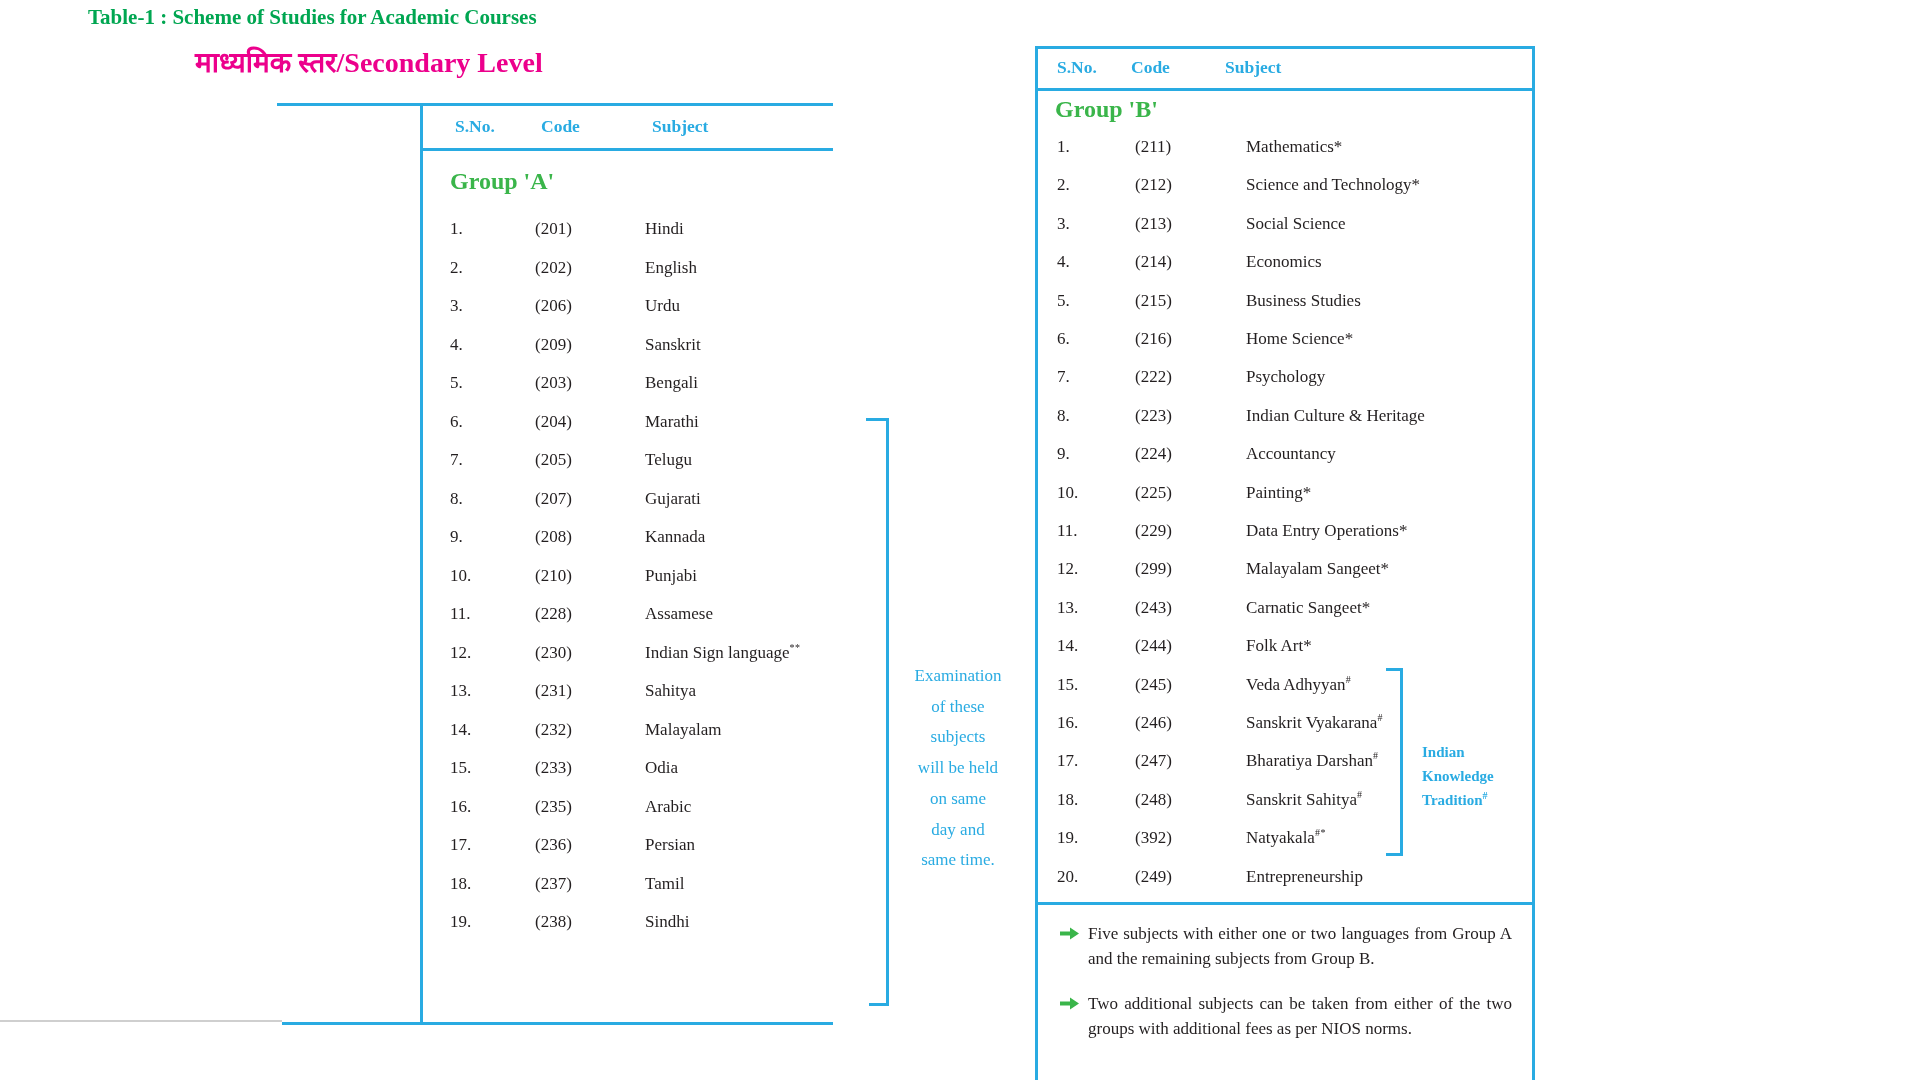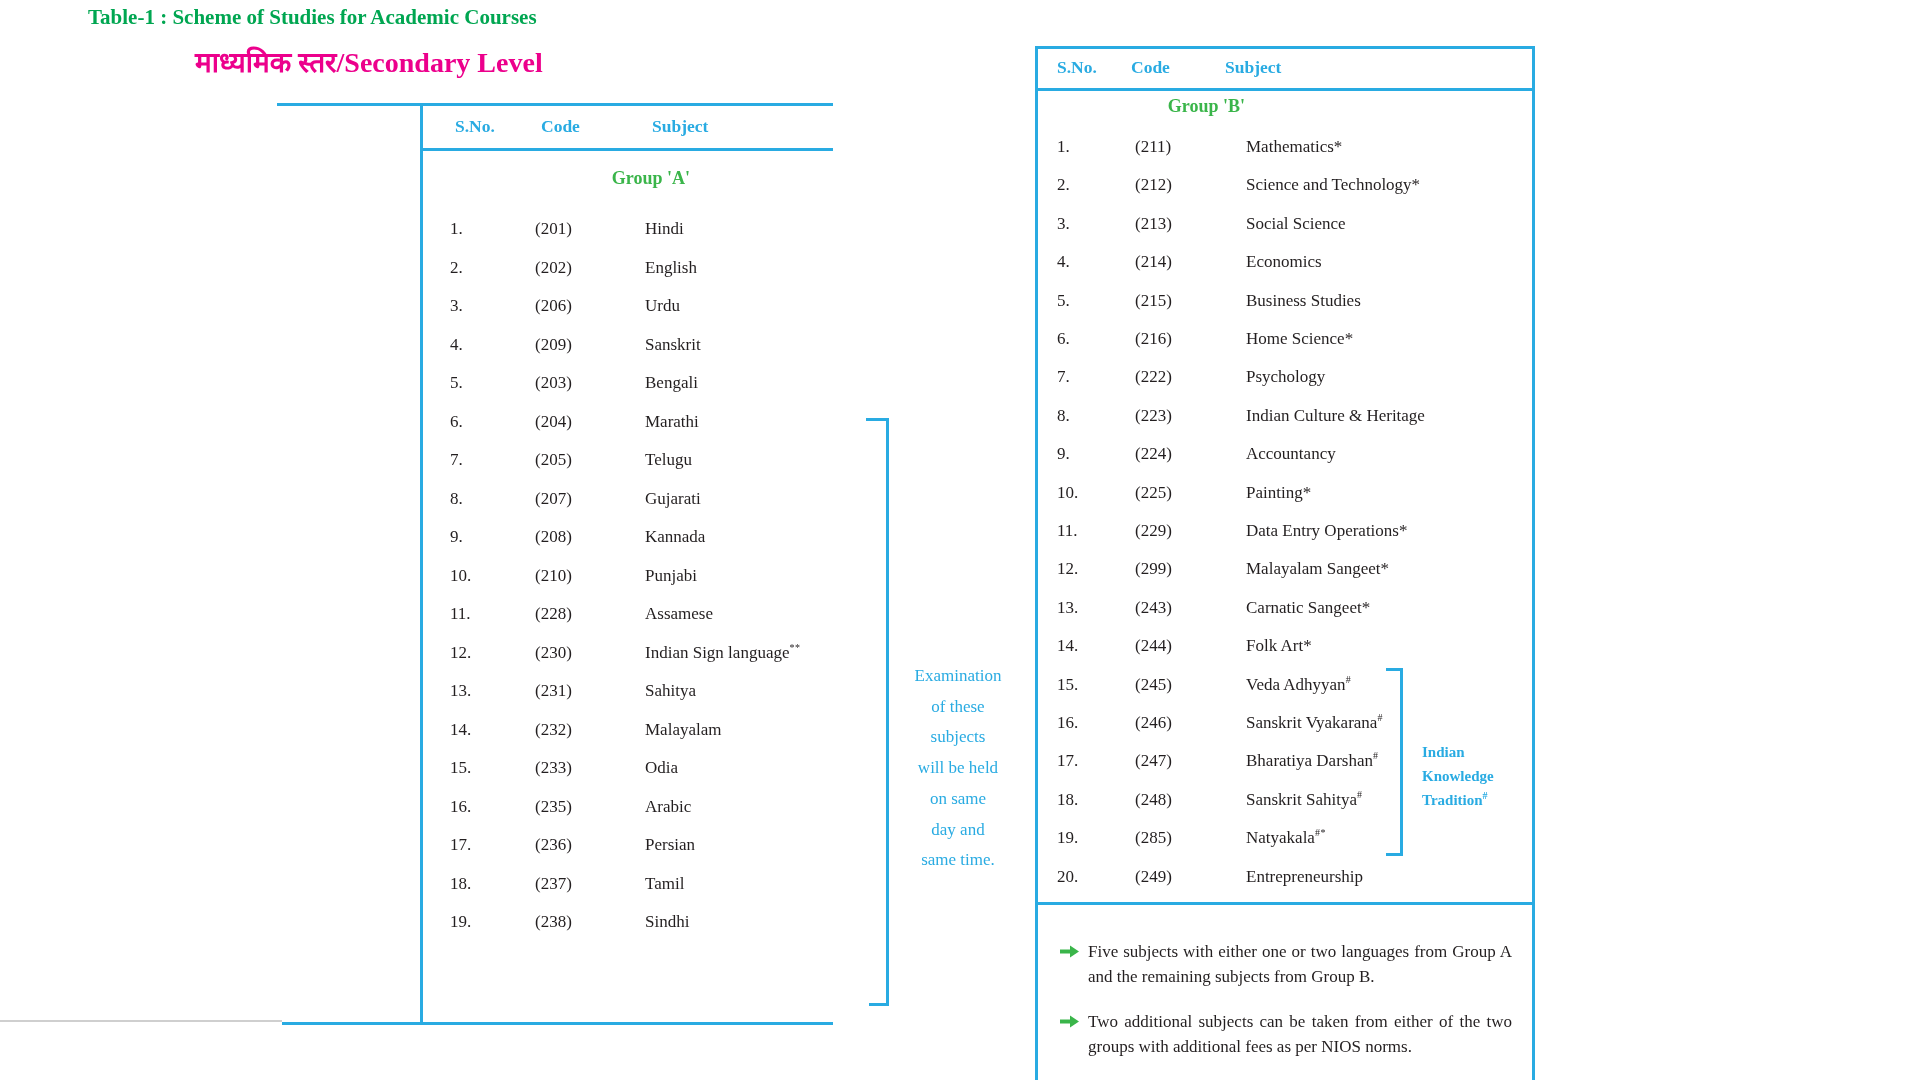--- a/index.html
+++ b/index.html
@@ -5,32 +5,32 @@
   html,body{margin:0;padding:0;background:#ffffff;}
   .canvas{
     position:relative;width:1920px;height:1080px;background:#fff;overflow:hidden;
     font-family:"Liberation Serif","DejaVu Serif",serif;color:var(--body,#231F20);
   }
   .title{position:absolute;left:88px;top:5px;font-size:21px;font-weight:bold;color:var(--tgreen,#00A651);white-space:nowrap;}
   .subtitle{position:absolute;left:195px;top:42px;font-size:28px;font-weight:bold;color:var(--magenta,#EC008C);white-space:nowrap;}
   .line{position:absolute;background:var(--blue,#29ABE2);}
   .grayline{position:absolute;background:#cfcfcf;}
   .hdr{position:absolute;font-weight:bold;font-size:17.5px;color:var(--blue,#29ABE2);white-space:nowrap;}
-  .group{position:absolute;font-weight:bold;font-size:18px;color:var(--ggreen,#3AB54A);text-align:right;white-space:nowrap;}
+  .group{position:absolute;font-weight:bold;font-size:24px;color:var(--ggreen,#3AB54A);text-align:left;white-space:nowrap;}
   .trow{position:absolute;font-size:17px;height:24px;white-space:nowrap;color:var(--body,#231F20);}
   .trow span{position:absolute;top:0;}
   .trow .c-sno{left:0;}
   .lt .c-code{left:85px;}
   .lt .c-subj{left:195px;}
   .rt .c-code{left:78px;}
   .rt .c-subj{left:165px;margin-left:24px;}
   sup{font-size:10px;line-height:0;vertical-align:super;letter-spacing:0.5px;}
   .note{position:absolute;color:var(--blue,#29ABE2);font-size:17px;line-height:30.7px;text-align:center;}
   .ikt{position:absolute;color:var(--blue,#29ABE2);font-size:15px;font-weight:bold;line-height:24px;text-align:left;}
-  .footnote{position:absolute;left:1060px;width:452px;display:flex;align-items:flex-start;margin-top:18px;}
+  .footnote{position:absolute;left:1060px;width:452px;display:flex;align-items:flex-start;}
   .footnote .ftext{flex:1;font-size:17px;line-height:25px;text-align:justify;color:var(--body,#231F20);}
   .arrow-icon{flex:0 0 auto;margin:5px 8px 0 0;}
   .rt-box{position:absolute;box-sizing:border-box;border-left:3px solid var(--blue,#29ABE2);
           border-right:3px solid var(--blue,#29ABE2);border-top:3px solid var(--blue,#29ABE2);}
 </style>
 </head>
 <body>
 
 <div class="canvas">
 
@@ -257,21 +257,21 @@
         <span class="c-code">(247)</span>
         <span class="c-subj">Bharatiya Darshan<sup>#</sup></span>
       </div>
       <div class="trow rt" style="left:1057px;top:790px;width:420px;">
         <span class="c-sno">18.</span>
         <span class="c-code">(248)</span>
         <span class="c-subj">Sanskrit Sahitya<sup>#</sup></span>
       </div>
       <div class="trow rt" style="left:1057px;top:828px;width:420px;">
         <span class="c-sno">19.</span>
-        <span class="c-code">(285)</span>
+        <span class="c-code">(392)</span>
         <span class="c-subj">Natyakala<sup>#*</sup></span>
       </div>
       <div class="trow rt" style="left:1057px;top:867px;width:420px;">
         <span class="c-sno">20.</span>
         <span class="c-code">(249)</span>
         <span class="c-subj">Entrepreneurship</span>
       </div>
     </div>
 
   <div class="line" style="left:1400px;top:668px;width:3px;height:188px;"></div>

